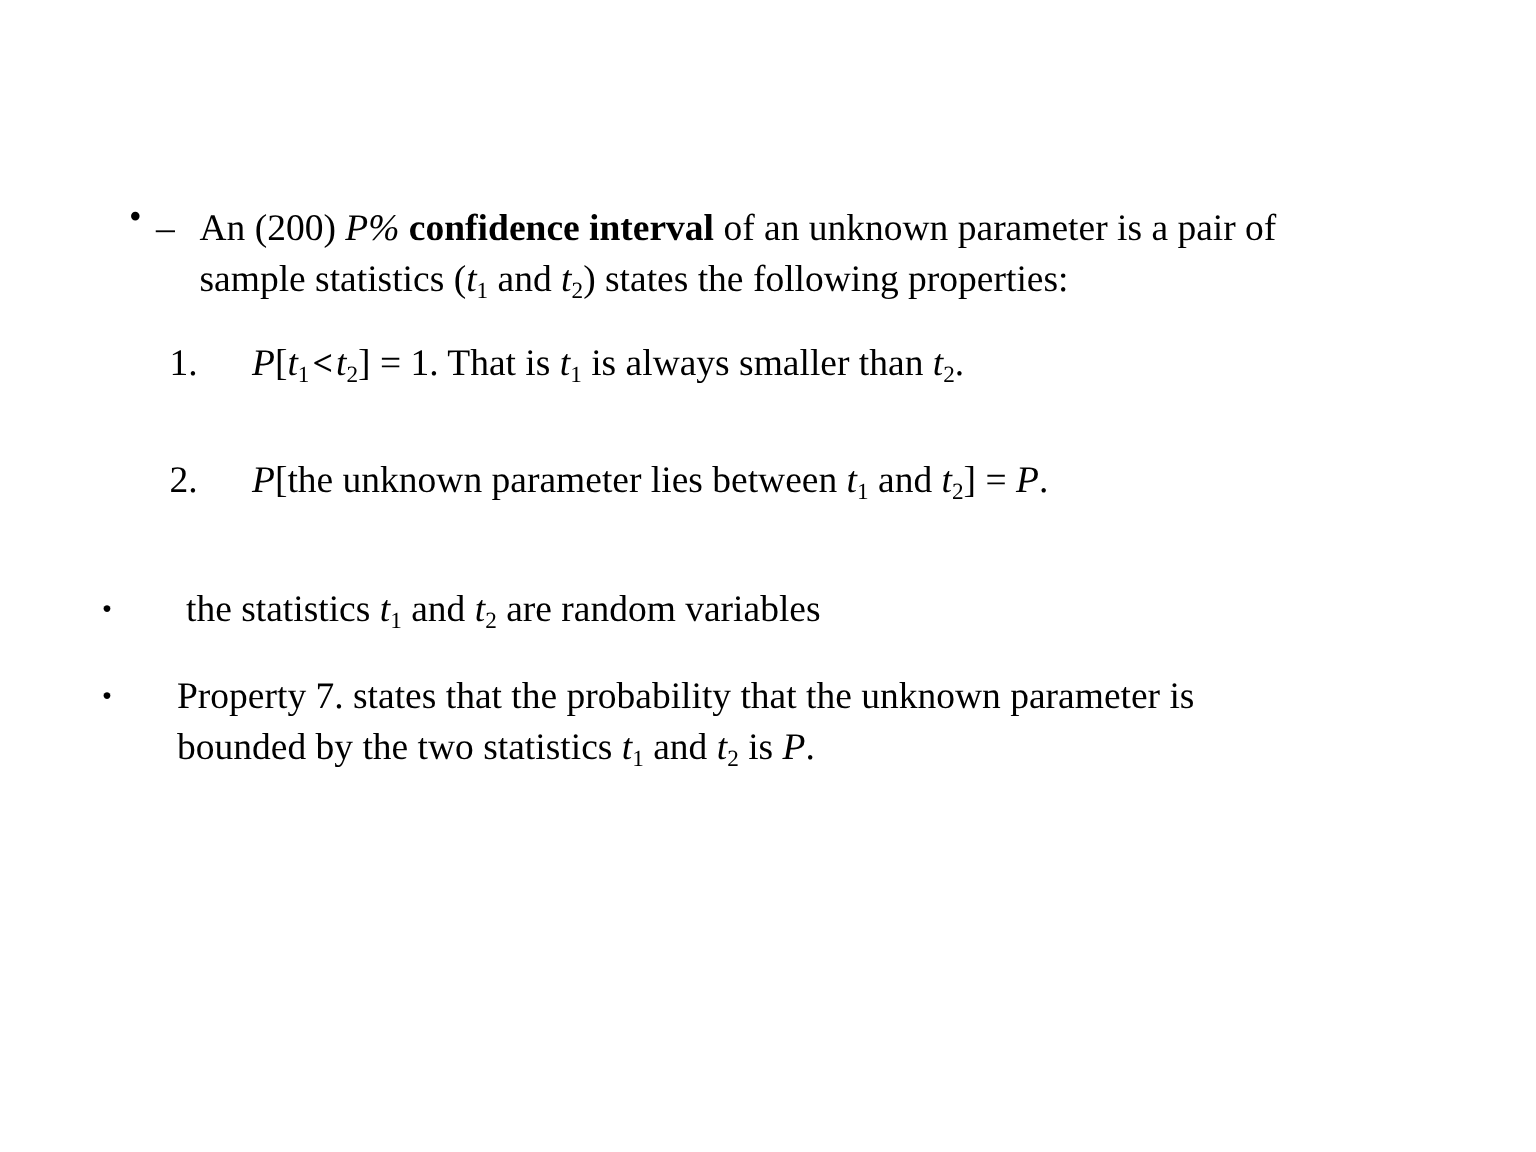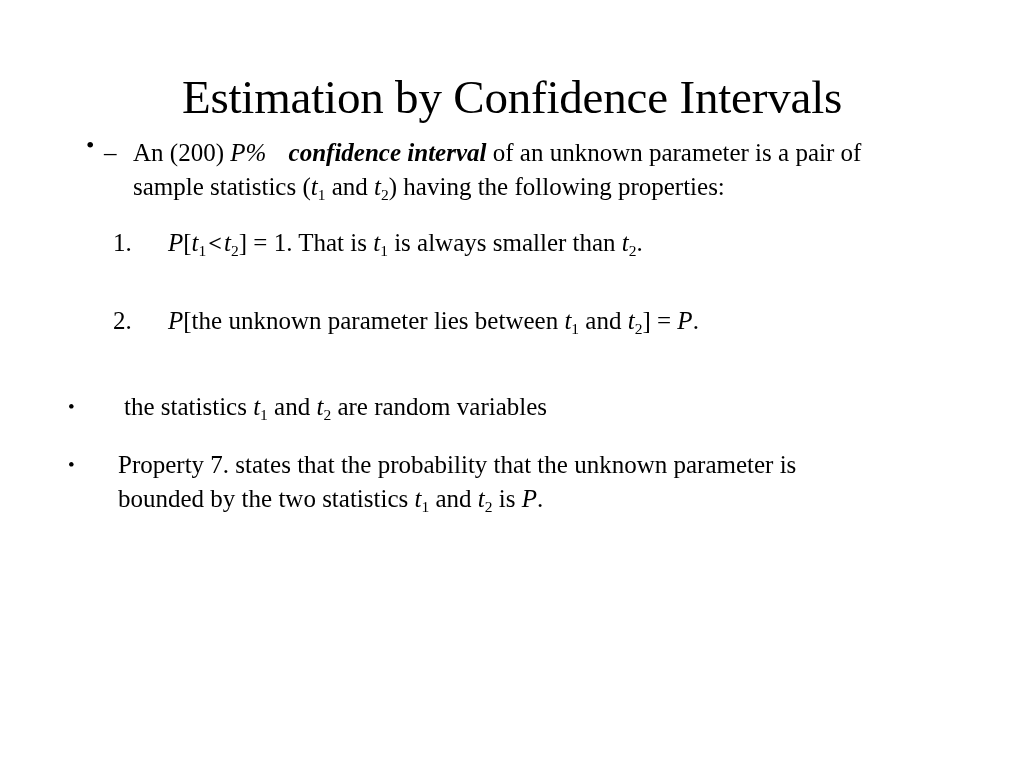--- a/index.html
+++ b/index.html
@@ -123,50 +123,49 @@
     top: 0;
     font-size: 19px;
     line-height: 34px;
   }
   .btm.indented {
     padding-left: 74px;
   }
 
   
   .it { font-style: italic; }
-  .bi { font-style: italic; font-weight: bold; margin-left: 16px; }
+  .bi { font-weight: bold; }
   sub {
     font-size: 0.62em;
     line-height: 0;
     vertical-align: -0.32em;
     font-style: normal;
   }
   .lt {
     font-weight: bold;
     font-size: 0.96em;
     padding: 0 2px;
   }
   .nw { white-space: nowrap; }
 </style>
 </head>
 <body>
 
 <div class="slide">
 
-  <h1 class="slide-title">Estimation by Confidence Intervals</h1>
 
   <div class="body">
 
     <div class="lvl1">
       <span class="bullet">•</span>
     </div>
 
     <div class="lvl2">
       <span class="dash">–</span>
-      <span>An (200) </span><span class="it">P%</span><span>&nbsp;</span><span class="bi">confidence interval</span><span> of an unknown parameter is a pair of sample statistics (</span><span class="nw"><span class="it">t</span><sub>1</sub></span><span> and </span><span class="nw"><span class="it">t</span><sub>2</sub></span><span>) having the following properties:</span>
+      <span>An (200) </span><span class="it">P%</span><span>&nbsp;</span><span class="bi">confidence interval</span><span> of an unknown parameter is a pair of sample statistics (</span><span class="nw"><span class="it">t</span><sub>1</sub></span><span> and </span><span class="nw"><span class="it">t</span><sub>2</sub></span><span>) states the following properties:</span>
     </div>
 
     <ol class="numlist">
 
       <li class="numitem">
         <span class="num">1.</span>
         <span class="it">P</span><span>[</span><span class="nw"><span class="it">t</span><sub>1</sub></span><span class="lt">&lt;</span><span class="nw"><span class="it">t</span><sub>2</sub></span><span>]</span><span> = 1. That is </span><span class="nw"><span class="it">t</span><sub>1</sub></span><span> is always smaller than </span><span class="nw"><span class="it">t</span><sub>2</sub></span><span>.</span>
       </li>
 
       <li class="numitem">

